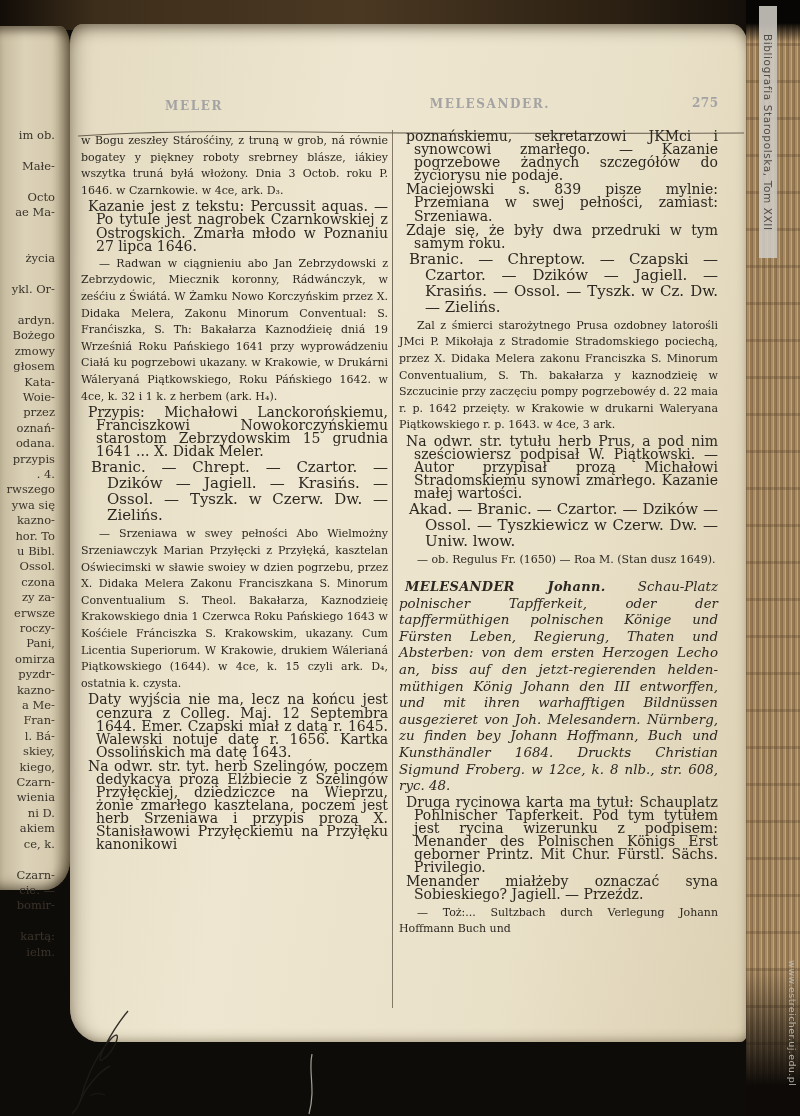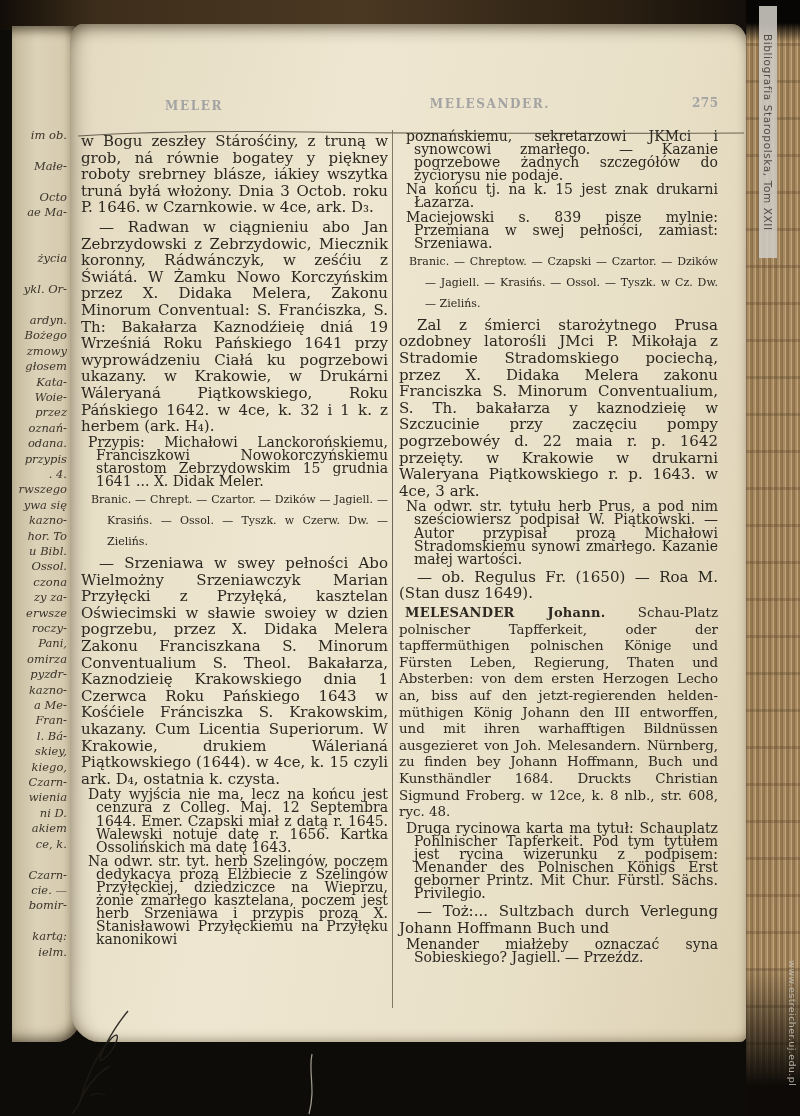--- a/index.html
+++ b/index.html
@@ -8,27 +8,26 @@
     background:#0e0c09;
     font-family:"DejaVu Serif", serif;
   }
   
   .top-band{
     position:absolute;left:0;top:0;width:800px;height:30px;
     background:linear-gradient(90deg,#120d08,#3d2e1b 12%,#4a3822 45%,#2a1f12 78%,#0a0806);
   }
   
   .prev-page{
-    position:absolute;left:12px;top:26px;width:70px;height:1016px;
+    position:absolute;left:0;top:26px;width:70px;height:864px;
     background:linear-gradient(90deg,#c4b99c,#dcd2b8 35%,#d6cbaf 75%,#b3a689);
     border-top-right-radius:10px 22px;border-bottom-right-radius:26px 30px;
     box-shadow:inset -12px 0 14px -7px rgba(40,30,15,.6),
                inset 0 12px 10px -7px rgba(40,30,15,.55),
                inset 0 -12px 12px -8px rgba(40,30,15,.5);
-    font-style:italic;
   }
   .prev-page-text{position:absolute;left:0;top:102px;width:62px;}
   .edge-line{
     font-size:11.5px;line-height:15.4px;color:#3a332a;
     text-align:right;padding-right:7px;white-space:nowrap;
   }
   
   .page{
     position:absolute;left:70px;top:24px;width:678px;height:1018px;
     background:linear-gradient(100deg,#e4dac1,#eee6d0 35%,#e9e0c8 70%,#dcd0b2);
@@ -71,25 +70,25 @@
   .rh-right{position:absolute;left:420px;top:-2px;transform:translateX(-50%);}
   .rh-page{position:absolute;left:622px;top:-3px;letter-spacing:.5px;font-weight:600;}
   .header-rule{position:absolute;left:78px;top:122px;width:666px;height:8px;}
   
   .col{position:absolute;color:#2c2821;}
   .col-left{left:81px;top:133px;width:307px;}
   .col-right{left:399px;top:130px;width:319px;}
   .divider{position:absolute;left:391.5px;top:130px;width:1px;height:878px;
     background:linear-gradient(#6b5f4d,#4a4236 30%,#59513f 80%,#6b5f4d);opacity:.8;}
   .blk{margin:0 0 1px 0;text-align:justify;}
-  .blk.body{font-size:15px;line-height:16.6px;margin-top:3px;}
+  .blk.body{font-size:11px;line-height:16.6px;margin-top:3px;}
   .blk.body.indent{text-indent:18px;}
   .blk.note{font-size:14px;line-height:13.1px;padding-left:15px;text-indent:-8px;}
-  .blk.refs{font-size:11px;line-height:21px;padding-left:26px;text-indent:-16px;}
-  .blk.entry{font-size:13.4px;line-height:16.6px;margin-top:3px;text-indent:6px;}
+  .blk.refs{font-size:15px;line-height:16px;padding-left:26px;text-indent:-16px;}
+  .blk.entry{font-size:13.4px;line-height:16.6px;margin-top:10px;text-indent:6px;font-style:italic;}
   .blk.entry b{font-size:13px;letter-spacing:.3px;}
   .col > .blk:first-child{margin-top:0;}
   
   .signature{position:absolute;left:70px;top:1008px;}
   .thread{position:absolute;left:306px;top:1054px;}
 </style>
 </head>
 <body>
 
 <div class="top-band"></div>
@@ -170,40 +169,42 @@
 <div class="header-rule">
   <svg width="666" height="8">
     <path d="M0,7 Q90,1 230,3 T666,4" stroke="#4d4336" fill="none" stroke-width="1.1" opacity="0.8"></path>
   </svg>
 </div>
 
 <div class="divider"></div>
 
 <div class="col col-left">
     <p class="blk body">w Bogu zeszłey Stárośćiny, z truną w grob, ná równie bogatey y piękney roboty srebrney blásze, iákiey wszytka truná byłá włożony. Dnia 3 Octob. roku P. 1646. w Czarnkowie. w 4ce, ark. D₃.</p>
+    <p class="blk note">Kazanie jest z tekstu: Percussit aquas. — Po tytule jest nagrobek Czarnkowskiej z Ostrogskich. Zmarła młodo w Poznaniu 27 lipca 1646.</p>
     <p class="blk body indent">— Radwan w ciągnieniu abo Jan Zebrzydowski z Zebrzydowic, Miecznik koronny, Rádwánczyk, w ześćiu z Świátá. W Żamku Nowo Korczyńskim przez X. Didaka Melera, Zakonu Minorum Conventual: S. Franćiszka, S. Th: Bakałarza Kaznodźieię dniá 19 Wrześniá Roku Pańskiego 1641 przy wyprowádzeniu Ciałá ku pogrzebowi ukazany. w Krakowie, w Drukárni Wáleryaná Piątkowskiego, Roku Páńskiego 1642. w 4ce, k. 32 i 1 k. z herbem (ark. H₄).</p>
     <p class="blk note">Przypis: Michałowi Lanckorońskiemu, Franciszkowi Nowokorczyńskiemu starostom Zebrzydowskim 15 grudnia 1641 ... X. Didak Meler.</p>
     <p class="blk refs">Branic. — Chrept. — Czartor. — Dzików — Jagiell. — Krasińs. — Ossol. — Tyszk. w Czerw. Dw. — Zielińs.</p>
     <p class="blk body indent">— Srzeniawa w swey pełności Abo Wielmożny Srzeniawczyk Marian Przyłęcki z Przyłęká, kasztelan Oświecimski w sławie swoiey w dzien pogrzebu, przez X. Didaka Melera Zakonu Franciszkana S. Minorum Conventualium S. Theol. Bakałarza, Kaznodzieię Krakowskiego dnia 1 Czerwca Roku Pańskiego 1643 w Kośćiele Fránciszka S. Krakowskim, ukazany. Cum Licentia Superiorum. W Krakowie, drukiem Wálerianá Piątkowskiego (1644). w 4ce, k. 15 czyli ark. D₄, ostatnia k. czysta.</p>
     <p class="blk note">Daty wyjścia nie ma, lecz na końcu jest cenzura z Colleg. Maj. 12 Septembra 1644. Emer. Czapski miał z datą r. 1645. Walewski notuje datę r. 1656. Kartka Ossolińskich ma datę 1643.</p>
     <p class="blk note">Na odwr. str. tyt. herb Szelingów, poczem dedykacya prozą Elżbiecie z Szelingów Przyłęckiej, dziedziczce na Wieprzu, żonie zmarłego kasztelana, poczem jest herb Srzeniawa i przypis prozą X. Stanisławowi Przyłęckiemu na Przyłęku kanonikowi</p>
   </div>
 
 <div class="col col-right">
     <p class="blk note">poznańskiemu, sekretarzowi JKMci i synowcowi zmarłego. — Kazanie pogrzebowe żadnych szczegółów do życiorysu nie podaje.</p>
-    <p class="blk note">Na końcu tj. na k. 15 jest znak drukarni Łazarza.</p>
     <p class="blk note">Maciejowski s. 839 pisze mylnie: Przemiana w swej pełności, zamiast: Srzeniawa.</p>
+    <p class="blk note">Zdaje się, że były dwa przedruki w tym samym roku.</p>
     <p class="blk refs">Branic. — Chreptow. — Czapski — Czartor. — Dzików — Jagiell. — Krasińs. — Ossol. — Tyszk. w Cz. Dw. — Zielińs.</p>
     <p class="blk body indent">Zal z śmierci starożytnego Prusa ozdobney latorośli JMci P. Mikołaja z Stradomie Stradomskiego pociechą, przez X. Didaka Melera zakonu Franciszka S. Minorum Conventualium, S. Th. bakałarza y kaznodzieię w Szczucinie przy zaczęciu pompy pogrzebowéy d. 22 maia r. p. 1642 przeięty. w Krakowie w drukarni Waleryana Piątkowskiego r. p. 1643. w 4ce, 3 ark.</p>
     <p class="blk note">Na odwr. str. tytułu herb Prus, a pod nim sześciowiersz podpisał W. Piątkowski. — Autor przypisał prozą Michałowi Stradomskiemu synowi zmarłego. Kazanie małej wartości.</p>
+    <p class="blk refs">Akad. — Branic. — Czartor. — Dzików — Ossol. — Tyszkiewicz w Czerw. Dw. — Uniw. lwow.</p>
     <p class="blk body indent">— ob. Regulus Fr. (1650) — Roa M. (Stan dusz 1649).</p>
     <p class="blk entry"><b>MELESANDER Johann.</b> Schau-Platz polnischer Tapfferkeit, oder der tapffermüthigen polnischen Könige und Fürsten Leben, Regierung, Thaten und Absterben: von dem ersten Herzogen Lecho an, biss auf den jetzt-regierenden helden-müthigen König Johann den III entworffen, und mit ihren warhafftigen Bildnüssen ausgezieret von Joh. Melesandern. Nürnberg, zu finden bey Johann Hoffmann, Buch und Kunsthändler 1684. Druckts Christian Sigmund Froberg. w 12ce, k. 8 nlb., str. 608, ryc. 48.</p>
     <p class="blk note">Druga rycinowa karta ma tytuł: Schauplatz Pohlnischer Tapferkeit. Pod tym tytułem jest rycina wizerunku z podpisem: Menander des Polnischen Königs Erst geborner Printz. Mit Chur. Fürstl. Sächs. Privilegio.</p>
+    <p class="blk note">Menander miałżeby oznaczać syna Sobieskiego?      Jagiell. — Przeźdz.</p>
     <p class="blk body indent">— Toż:... Sultzbach durch Verlegung Johann Hoffmann Buch und</p>
-    <p class="blk note">Menander miałżeby oznaczać syna Sobieskiego?      Jagiell. — Przeźdz.</p>
   </div>
 
 <svg class="signature" width="86" height="106">
   <g stroke="#1f1c18" stroke-width="1.4" fill="none" opacity="0.9">
     <path d="M58,3 C42,22 24,56 32,52 C46,44 54,16 40,32 C24,50 14,76 10,94"></path>
     <path d="M10,94 C14,82 28,64 40,58"></path>
     <path d="M10,94 C8,99 5,103 2,106"></path>
     <path d="M20,88 c4,-3 10,-3 15,-1" stroke-width="1"></path>
   </g>
 </svg>

